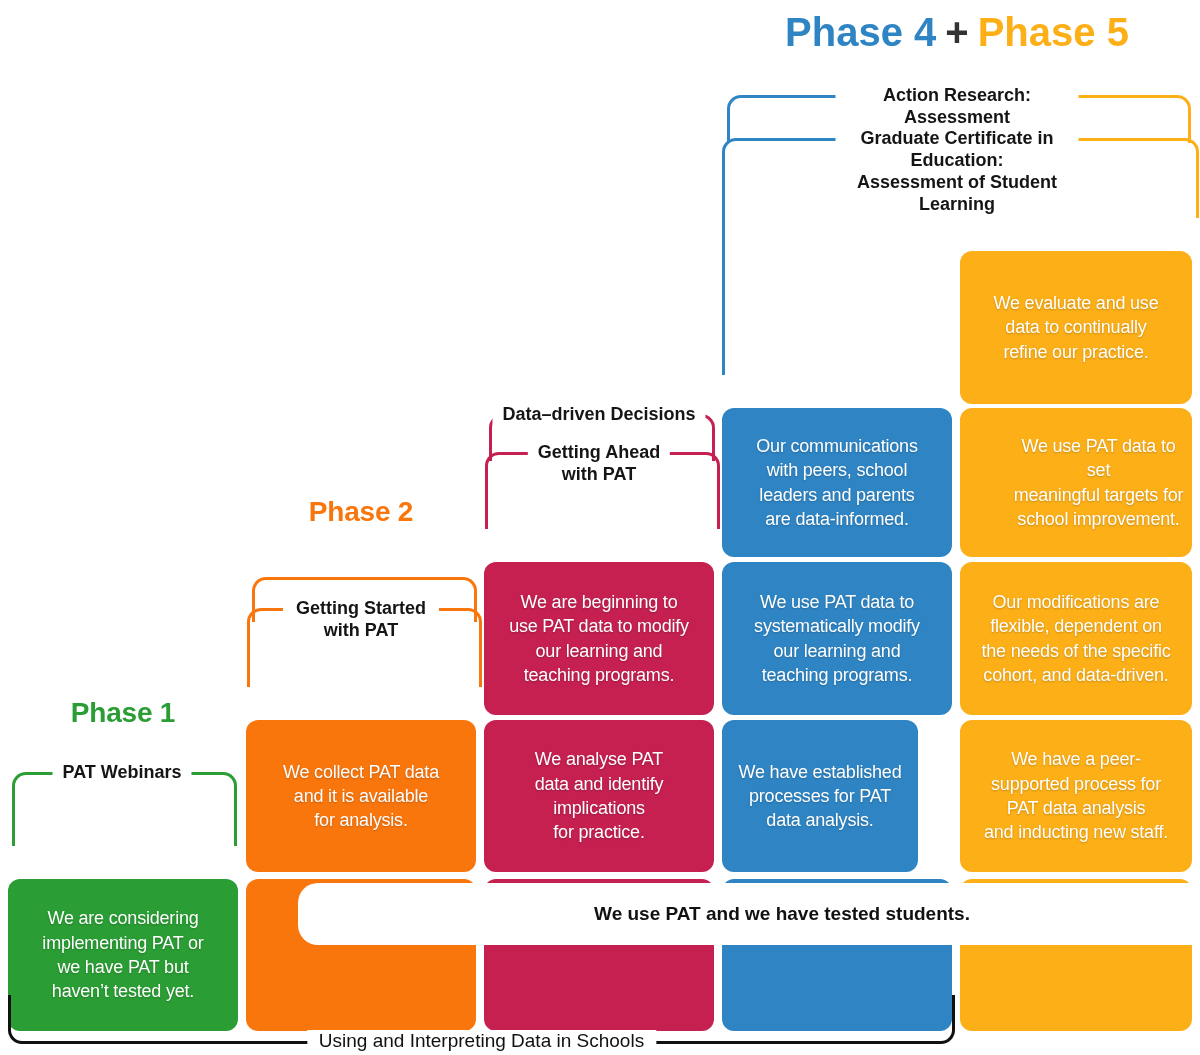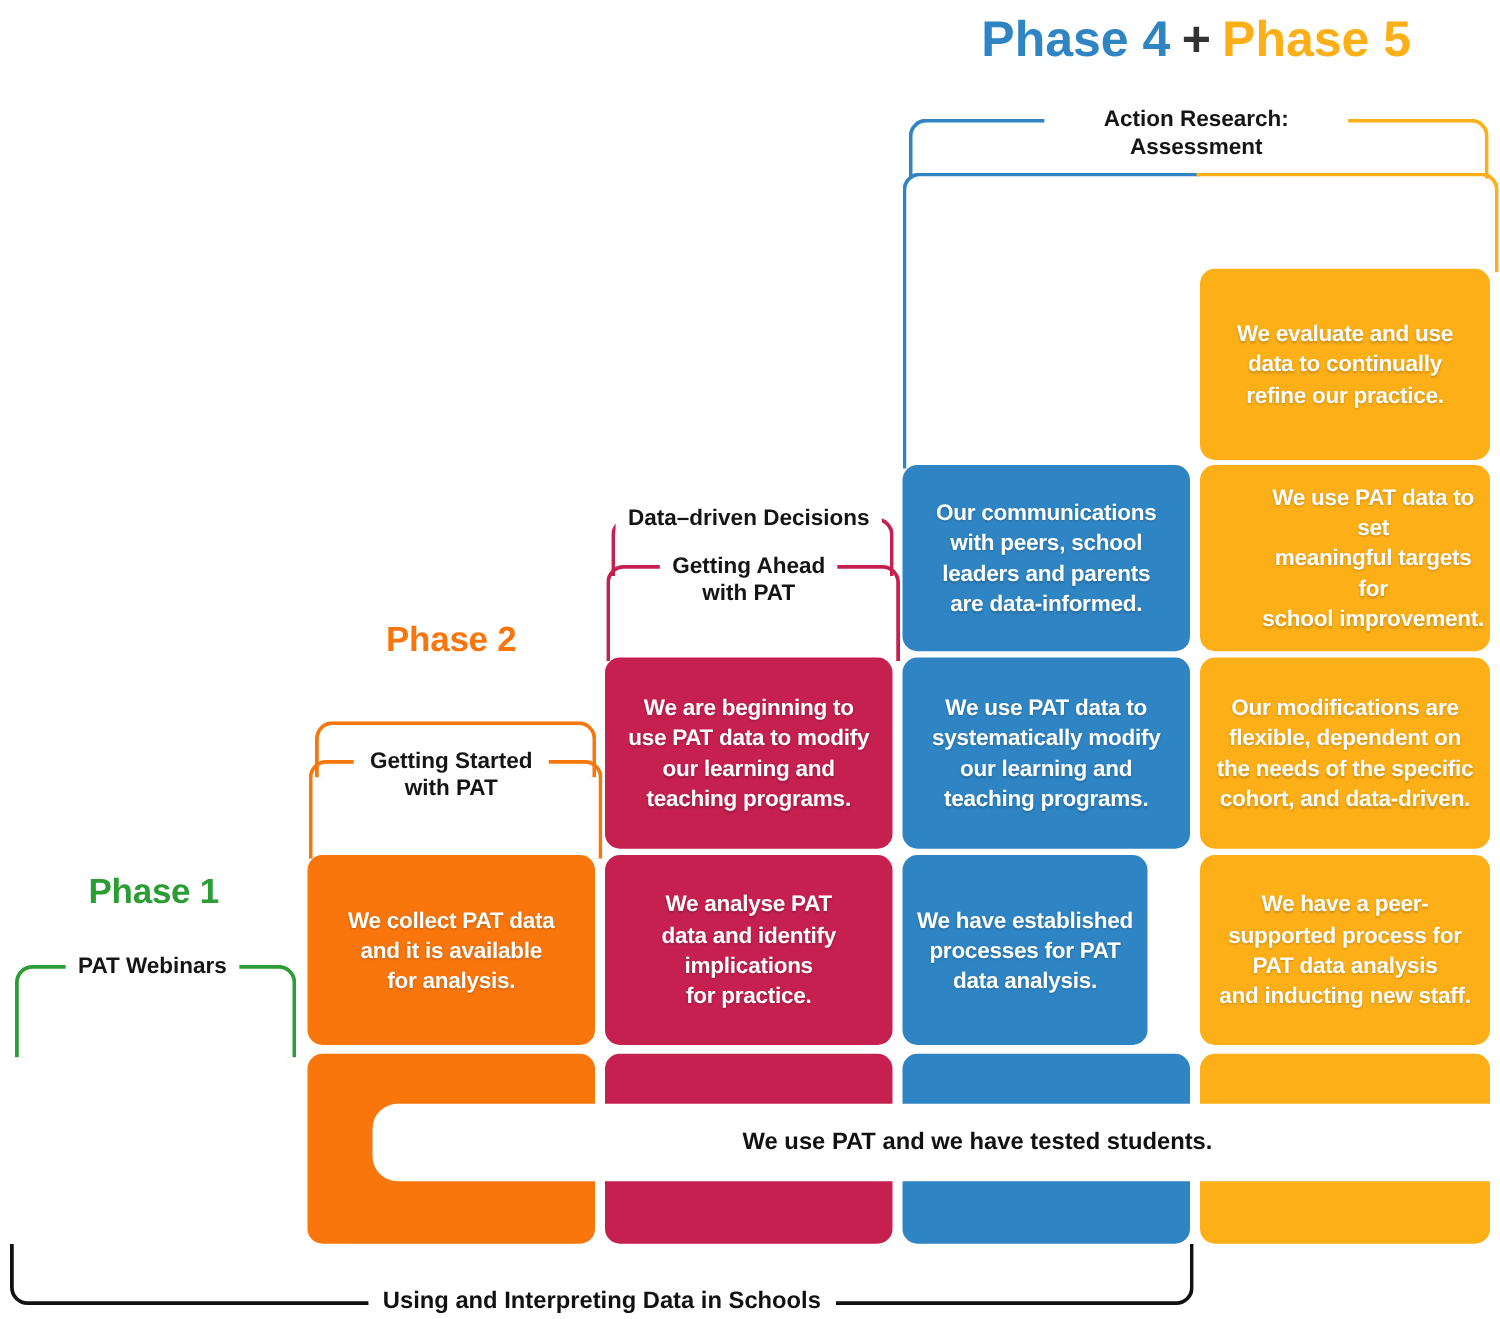--- a/index.html
+++ b/index.html
@@ -3,29 +3,30 @@
 <meta charset="utf-8">
 <style>
   html,body{margin:0;padding:0;background:#ffffff;font-family:"Liberation Sans",sans-serif;}
   .stage{position:relative;width:1200px;height:1055px;background:#ffffff;overflow:hidden;}
 
   
   .box{
     position:absolute;
     border-radius:12px;
     color:#ffffff;
-    font-weight:700;
+    font-weight:400;
     font-size:18px;
     line-height:1.35;
     letter-spacing:-0.2px;
     display:flex;align-items:center;justify-content:center;
     text-align:center;white-space:pre-line;
     text-shadow:0 1px 2px rgba(0,0,0,0.22);
     padding:0 3px;box-sizing:border-box;
     z-index:1;
+    margin-top:36px;
   }
   .bg-green{background:var(--green);}
   .bg-orange{background:var(--orange);}
   .bg-crimson{background:var(--crimson);}
   .bg-blue{background:var(--blue);}
   .bg-yellow{background:var(--yellow);}
 
   
   .ptitle{
     position:absolute;font-weight:700;font-size:28px;line-height:34px;
@@ -49,21 +50,21 @@
     position:absolute;background:#ffffff;color:#151515;
     font-weight:700;font-size:18px;line-height:22px;
     text-align:center;white-space:pre-line;padding:0 10px;
     transform:translate(-50%,-11px);z-index:3;
   }
 
   
   .bbracket{position:absolute;border:3px solid #111111;border-top:0;border-radius:0 0 14px 14px;z-index:2;}
   .bblabel{
     position:absolute;left:50%;bottom:-11px;transform:translateX(-50%);
-    background:#ffffff;color:#111111;font-weight:700;font-size:19px;line-height:22px;
+    background:#ffffff;color:#111111;font-weight:400;font-size:19px;line-height:22px;
     padding:0 12px;white-space:nowrap;z-index:3;
   }
 
   
   .sharedbar{
     position:absolute;background:#ffffff;border-radius:20px;
     display:flex;align-items:center;justify-content:center;
     color:#111111;font-weight:700;font-size:19px;z-index:5;
   }
 </style>
@@ -78,36 +79,42 @@
 
   <div class="ptitle t-green" style="left:8px;top:696px;width:230px;">Phase 1</div>
   <div class="ptitle t-orange" style="left:246px;top:495px;width:230px;">Phase 2</div>
 
   <div class="bhalf hleft bc-blue" style="left:727px;top:95px;width:230px;height:45px;"></div>
   <div class="bhalf hright bc-yellow" style="left:957px;top:95px;width:231px;height:45px;"></div>
   <div class="blabel" style="left:957px;top:95px;">Action Research: Assessment</div>
 
   <div class="bhalf hleft bc-blue" style="left:722px;top:138px;width:235px;height:234px;"></div>
   <div class="bhalf hright bc-yellow" style="left:957px;top:138px;width:239px;height:77px;"></div>
+  <div class="blabel" style="left:957px;top:138px;">Graduate Certificate in Education:
+Assessment of Student Learning</div>
 
   <div class="bracket bc-green" style="left:12px;top:772px;width:219px;height:71px;"></div>
   <div class="blabel" style="left:122px;top:772px;">PAT Webinars</div>
 
   <div class="bracket bc-orange" style="left:252px;top:577px;width:219px;height:42px;"></div>
   <div class="blabel" style="left:361px;top:577px;margin-top:30px;">PAT Workshops</div>
   <div class="bracket bc-orange" style="left:247px;top:608px;width:229px;height:76px;"></div>
   <div class="blabel" style="left:361px;top:608px;">Getting Started
 with PAT</div>
 
   <div class="bracket bc-crimson" style="left:489px;top:414px;width:220px;height:44px;"></div>
   <div class="blabel" style="left:599px;top:414px;">Data–driven Decisions</div>
   <div class="bracket bc-crimson" style="left:485px;top:452px;width:229px;height:74px;"></div>
   <div class="blabel" style="left:599px;top:452px;">Getting Ahead
 with PAT</div>
 
+  <div class="box bg-green" style="left:8px;top:843px;width:230px;height:152px;">We are considering
+implementing PAT or
+we have PAT but
+haven’t tested yet.</div>
 
   <div class="box bg-orange" style="left:246px;top:684px;width:230px;height:152px;">We collect PAT data
 and it is available
 for analysis.</div>
   <div class="box bg-orange" style="left:246px;top:843px;width:230px;height:152px;"></div>
 
   <div class="box bg-crimson" style="left:484px;top:526px;width:230px;height:153px;">We are beginning to
 use PAT data to modify
 our learning and
 teaching programs.</div>

